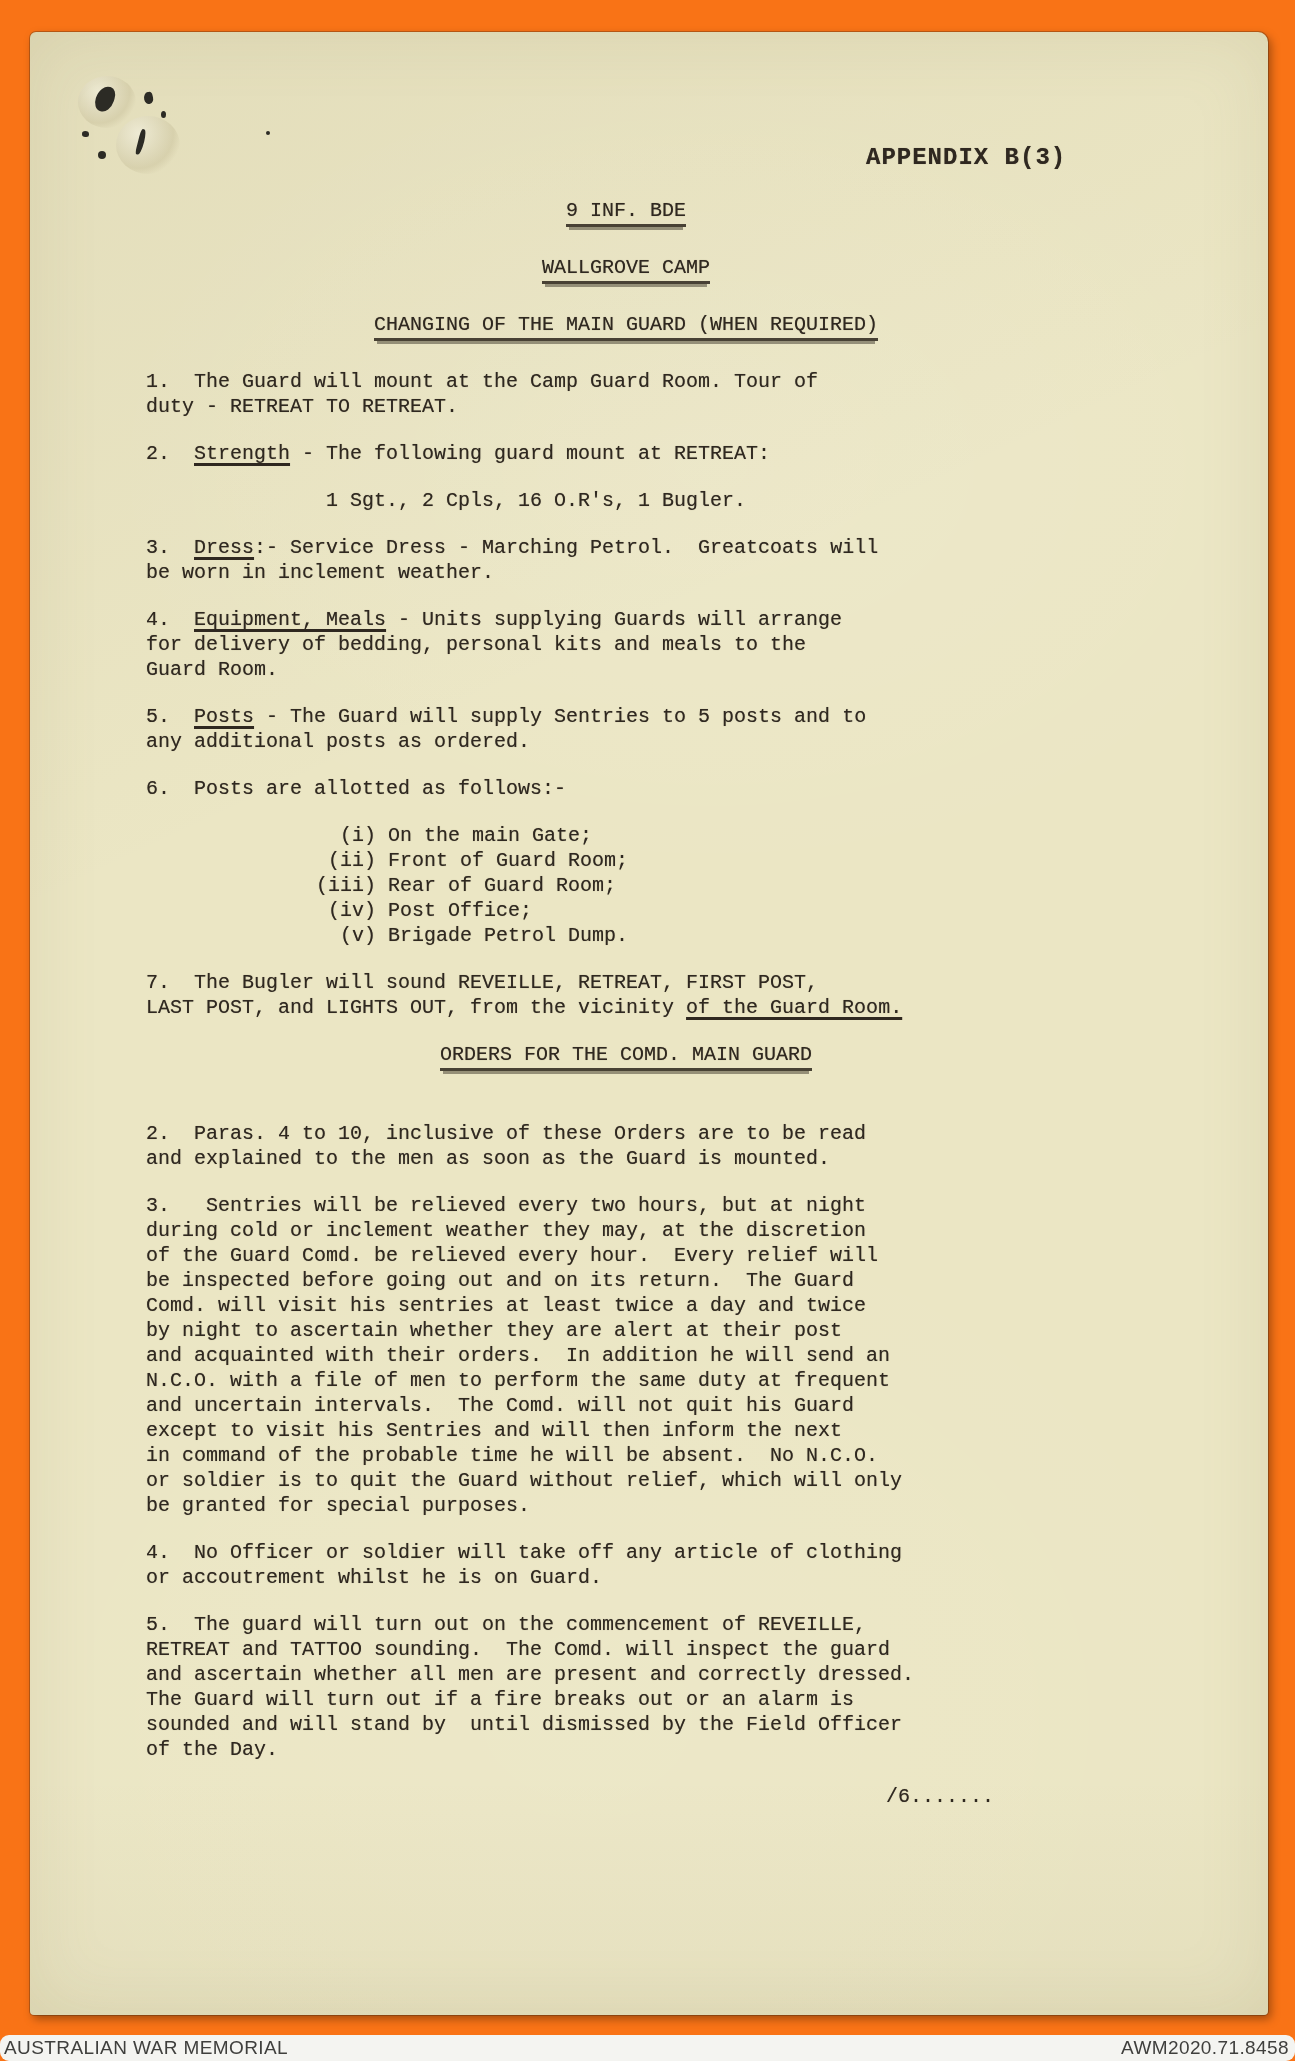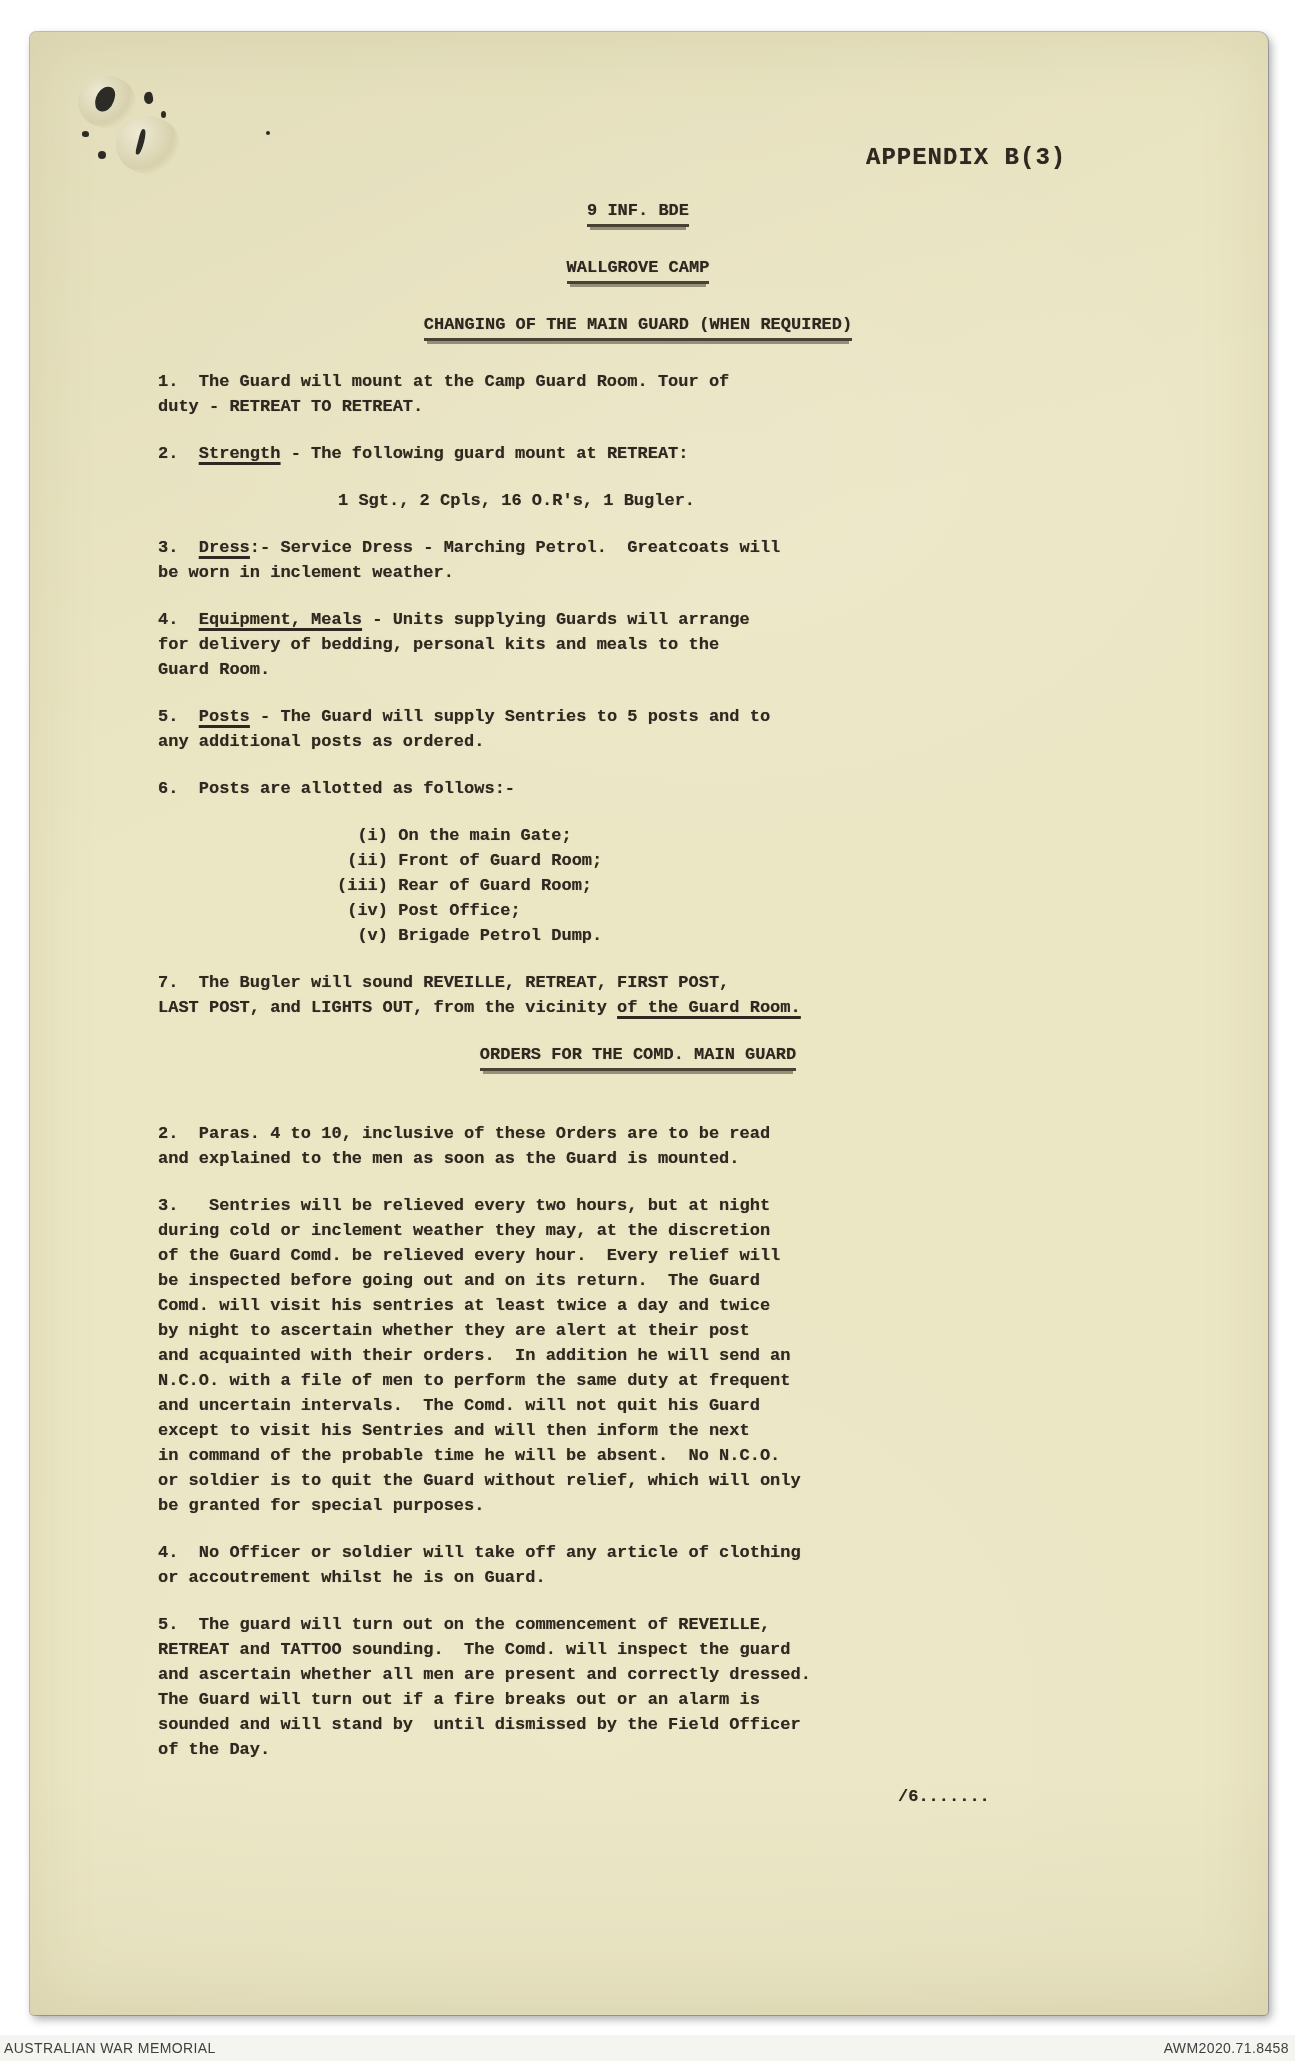--- a/index.html
+++ b/index.html
@@ -1,20 +1,20 @@
 <!DOCTYPE html>
 <html><head>
 <meta charset="utf-8">
 <style>
   html, body { margin: 0; padding: 0; background: #23221c; }
   .scene {
     position: relative;
     width: 1295px;
     height: 2061px;
-    background: #ffffff;
+    background: #f97316;
     overflow: hidden;
     font-family: "Liberation Mono", "DejaVu Sans Mono", monospace;
   }
   .paper {
     position: absolute;
     left: 30px;
     top: 32px;
     width: 1238px;
     height: 1983px;
     background-color: #ebe6c4;
@@ -31,26 +31,26 @@
     position: absolute;
     left: 836px;
     top: 112px;
     font-size: 24px;
     font-weight: bold;
     letter-spacing: 1px;
     text-shadow: 0 0 0.7px rgba(47,40,30,0.6);
   }
   .content {
     position: absolute;
-    left: 128px;
+    left: 116px;
     top: 0;
     width: 960px;
-    font-size: 17px;
+    font-size: 20px;
     line-height: 25px;
-    font-weight: bold;
+    font-weight: normal;
     text-shadow: 0 0 0.7px rgba(47,40,30,0.55);
   }
   .top-headings { padding-top: 166px; text-align: center; }
   .doc-heading { margin-bottom: 28px; }
   .doc-heading > span {
     display: inline-block;
     border-bottom: 3px solid rgba(44,37,27,0.85);
     box-shadow: 0 6px 0 -3px rgba(44,37,27,0.45);
     padding-bottom: 1px;
   }
@@ -87,23 +87,24 @@
     left: 0; bottom: 0;
     width: 100%;
     height: 26px;
     background: #f4f4f1;
     display: flex;
     align-items: center;
     justify-content: space-between;
     box-sizing: border-box;
     padding: 0 6px 0 4px;
     font-family: "Liberation Sans", sans-serif;
-    font-size: 14px;
+    font-size: 19px;
     color: #3f3f3d;
     letter-spacing: 0.4px;
+    border-radius: 9px;
   }
 </style>
 </head>
 <body>
 
 <div class="scene">
   <div class="paper">
 
     <div class="dent d1"></div>
     <div class="dent d2"></div>

